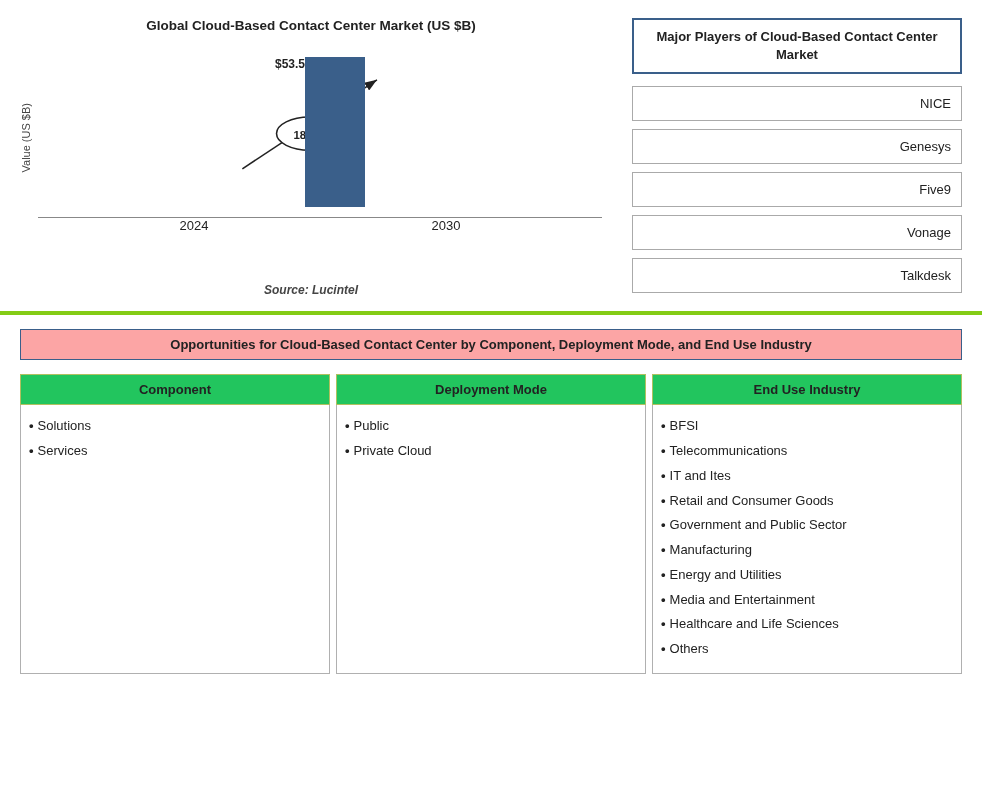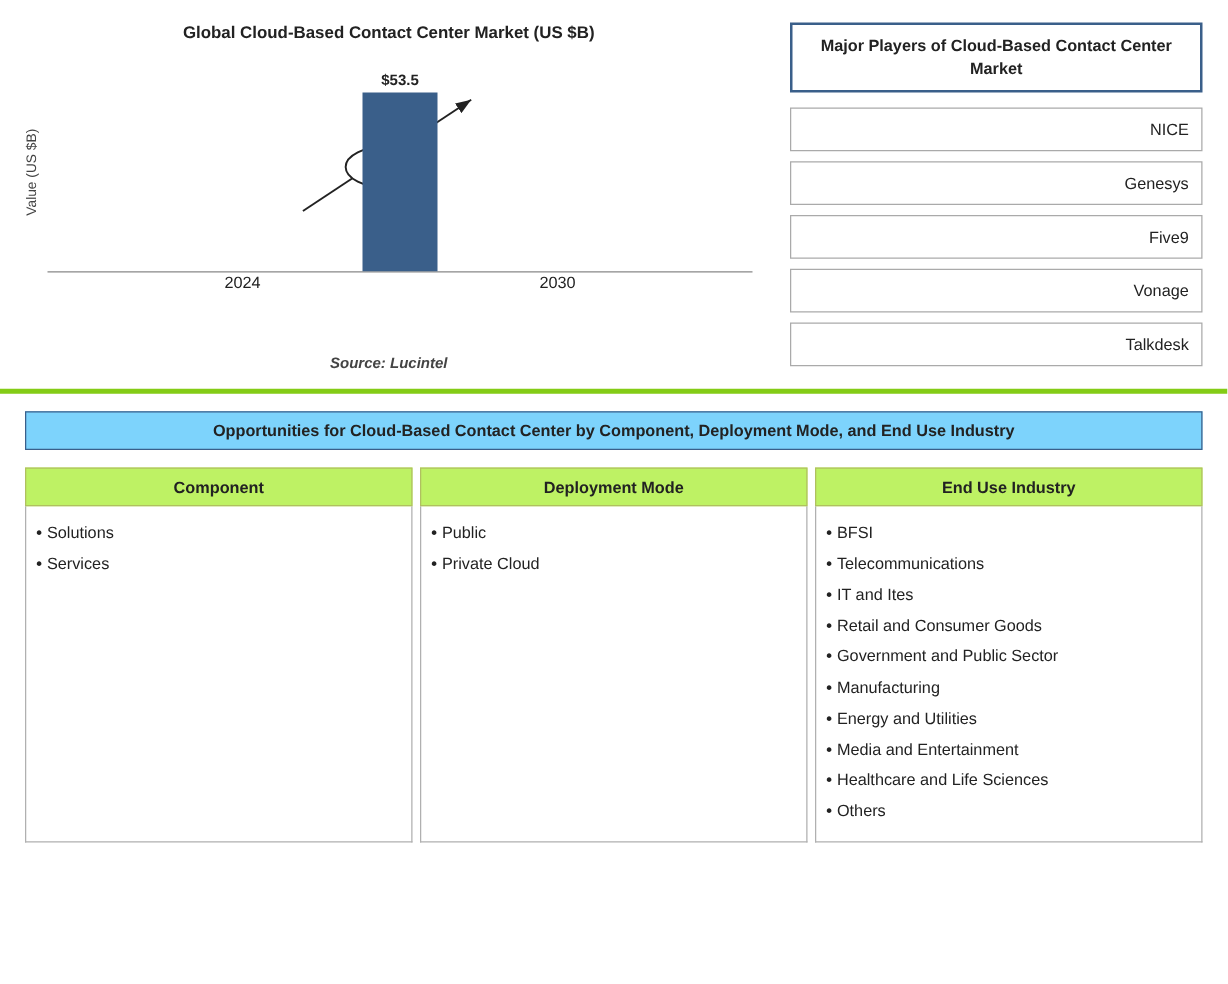--- a/index.html
+++ b/index.html
@@ -72,22 +72,22 @@
       flex-direction: row;
       align-items: flex-end;
       height: 160px;
       width: 100%;
       justify-content: space-around;
       padding: 0 30px;
       position: relative;
     }
     .bar-group {
       display: flex;
-      flex-direction: column;
-      align-items: center;
+      flex-direction: row;
+      align-items: flex-start;
       justify-content: flex-end;
       height: 100%;
     }
     .bar-value {
       font-weight: bold;
       font-size: 12px;
       margin-bottom: 3px;
       color: #222;
     }
     .bar {
@@ -143,40 +143,40 @@
       font-size: 13px;
       color: #222;
     }
 
     
     .bottom-section {
       padding: 14px 20px 14px 20px;
     }
     .opportunities-title {
       border: 1.5px solid #3a5f8a;
-      background: #7dd3fc;
+      background: #fca5a5;
       font-weight: bold;
       font-size: 13px;
       text-align: center;
       padding: 7px 10px;
       margin-bottom: 14px;
       color: #222;
     }
     .columns-wrapper {
       display: flex;
       flex-direction: row;
       gap: 6px;
     }
     .opp-column {
       flex: 1;
       display: flex;
       flex-direction: column;
     }
     .col-header {
-      background: #bef264;
+      background: #22c55e;
       font-weight: bold;
       text-align: center;
       padding: 7px 8px;
       font-size: 13px;
       color: #222;
       margin-bottom: 0;
       border: 1px solid #b0c060;
     }
     .col-body {
       border: 1px solid #b0b0b0;

